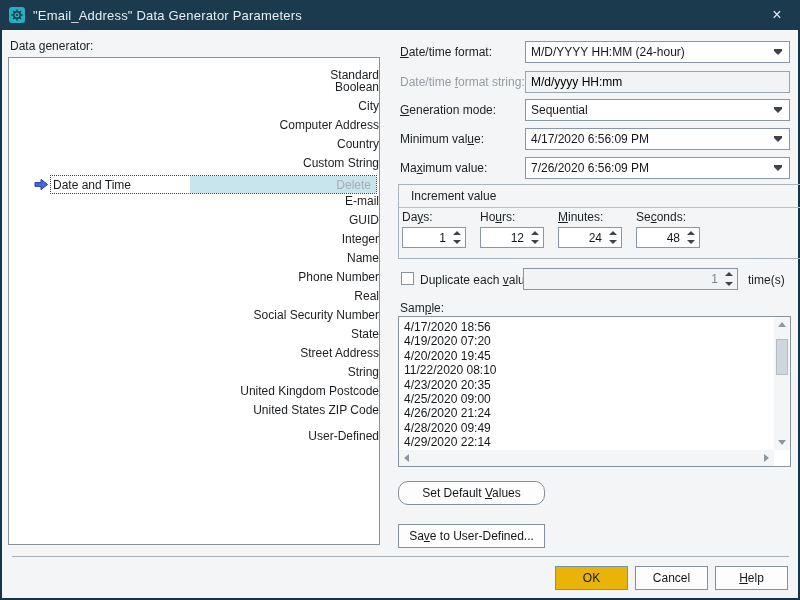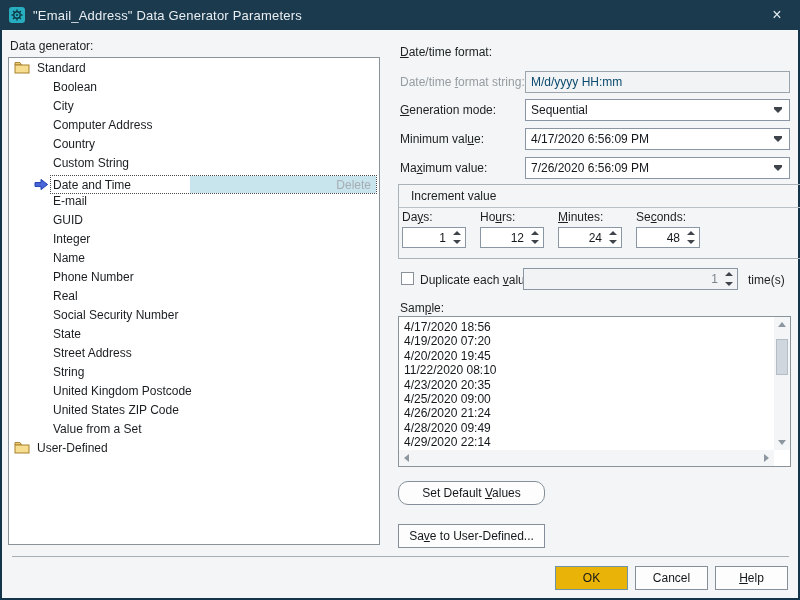--- a/index.html
+++ b/index.html
@@ -12,37 +12,37 @@
     display:flex;align-items:center;color:#e9eef2;}
   .appicon{width:16px;height:16px;margin-left:9px;border-radius:3px;background:#27aec0;
     display:flex;align-items:center;justify-content:center;flex:0 0 16px;}
   .title-text{margin-left:8px;font-size:13px;letter-spacing:.2px;}
   .closebtn{position:absolute;right:0;top:0;width:46px;height:30px;display:flex;
     align-items:center;justify-content:center;color:#e3eaf0;font-size:16px;cursor:default;}
   
   .pane-label{position:absolute;font-size:12px;color:#1c2023;white-space:nowrap;}
   #tree{position:absolute;left:8px;top:57px;width:372px;height:488px;background:#fff;
     border:1px solid #8a929a;overflow:hidden;padding-top:3px;}
-  .trow{height:19px;display:flex;align-items:flex-start;font-size:12px;color:#1b1e21;white-space:nowrap;}
+  .trow{height:19px;display:flex;align-items:flex-end;font-size:12px;color:#1b1e21;white-space:nowrap;flex-direction:column;}
   .trow.folder{padding-left:5px;gap:7px;}
   .tlabel.child{padding-left:44px;}
   .trow.sel{position:relative;}
   .trow.sel .arrow-wrap{position:absolute;left:25px;top:3px;width:15px;height:13px;}
   .focusbox{position:absolute;left:41px;right:2px;top:0;height:19px;display:flex;
     border:1px dotted #4a4a4a;}
   .wseg{width:139px;background:#fff;padding:2px 16px 0 2px;font-size:12px;}
   .hseg{flex:1;background:#c8e5ee;color:#a7acb2;text-align:right;padding:2px 5px 0 0;font-size:12px;}
   
   .flabel{position:absolute;left:400px;font-size:12px;color:#1c2023;white-space:nowrap;}
   .flabel.disabled{color:#969ca1;}
   
   .combo,.textbox{position:absolute;left:525px;width:265px;height:22px;background:#fff;
     border:1px solid #8a96a3;font-size:12px;color:#15181b;display:flex;align-items:center;
     padding-left:5px;}
-  .textbox.disabled{background:#f1f3f5;color:#0c4a6e;border-color:#9aa4ad;}
+  .textbox.disabled{background:#f1f3f5;color:#000000;border-color:#9aa4ad;}
   .dd{position:absolute;right:7px;top:9px;width:0;height:0;border-left:4px solid transparent;
     border-right:4px solid transparent;border-top:4px solid #3e444a;}
   .dd::before{content:"";position:absolute;left:-4px;top:-6px;width:8px;height:2px;background:#3e444a;}
   
   .groupbox{position:absolute;left:398px;top:184px;width:412px;height:75px;border:1px solid #aab3ba;}
   .group-title{position:absolute;left:12px;top:4px;font-size:12px;color:#1c2023;}
   .group-divider{position:absolute;left:0;right:0;top:22px;border-top:1px solid #b9c1c8;}
   .inc-label{position:absolute;top:210px;font-size:12px;color:#1c2023;}
   
   .spin{position:absolute;height:21px;background:#fff;border:1px solid #8a96a3;}
@@ -160,33 +160,34 @@
       </div>
       <div class="trow item">
         <span class="tlabel child">String</span>
       </div>
       <div class="trow item">
         <span class="tlabel child">United Kingdom Postcode</span>
       </div>
       <div class="trow item">
         <span class="tlabel child">United States ZIP Code</span>
       </div>
-      <div class="trow item">
-        <span class="tlabel child">Value from a Set</span>
-      </div>
       <div class="trow folder">
         <svg width="16" height="13" viewBox="0 0 16 13">
           <path d="M1 4 1 1.6 6 1.6 7.6 4 Z" fill="#f3d27c" stroke="#a8812f"></path>
           <rect x="1" y="4" width="14" height="8" fill="#f6dd90" stroke="#a8812f"></rect>
         </svg>
         <span class="tlabel">User-Defined</span>
       </div>
     </div>
 
   <span class="flabel" style="top:45px;"><u>D</u>ate/time format:</span>
+  <div class="combo" style="top:41px;">
+    <span>M/D/YYYY HH:MM (24-hour)</span>
+    <span class="dd"></span>
+  </div>
 
   <span class="flabel disabled" style="top:75px;">Date/time <u>f</u>ormat string:</span>
   <div class="textbox disabled" style="top:71px;">
     <span>M/d/yyyy HH:mm</span>
   </div>
 
   <span class="flabel" style="top:103px;"><u>G</u>eneration mode:</span>
   <div class="combo" style="top:99px;">
     <span>Sequential</span>
     <span class="dd"></span>

